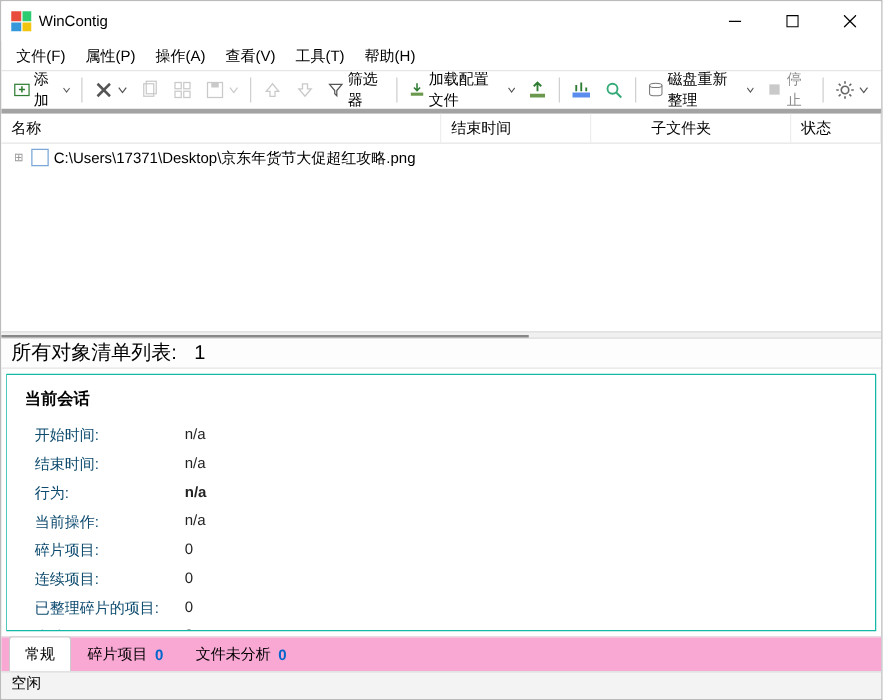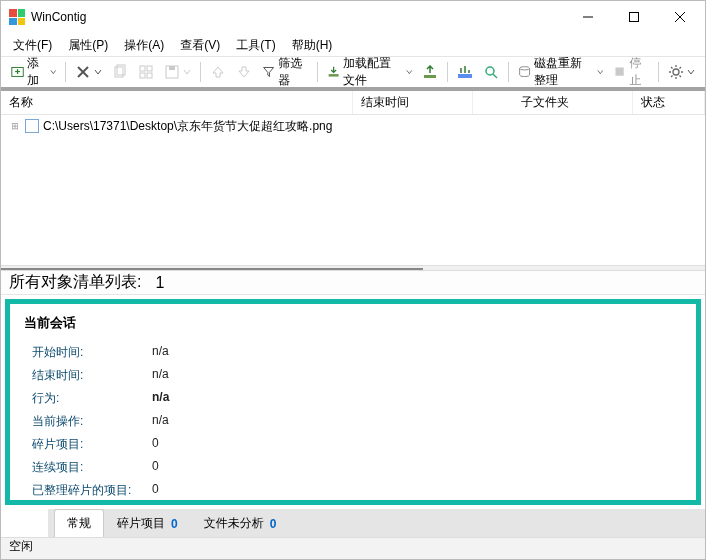--- a/index.html
+++ b/index.html
@@ -27,27 +27,27 @@
 .list-header { height: 24px; display: flex; align-items: center; background: #fff; border-bottom: 1px solid #e5e5e5; font-size: 12px; position: relative; }
 .list-header .col { padding: 0 8px; border-right: 1px solid #eee; height: 100%; display: flex; align-items: center; }
 .list-area { flex: 0 0 150px; overflow: auto; background: #fff; }
 .list-row { height: 22px; display: flex; align-items: center; font-size: 12px; }
 .list-row .cell { padding: 0 8px; overflow: hidden; white-space: nowrap; text-overflow: ellipsis; }
 .file-icon { width: 14px; height: 14px; background: #fff; border: 1px solid #7aa7d8; position: relative; margin-right: 4px; flex-shrink:0;}
 .tree-icon { width:12px; height:12px; flex-shrink:0; margin-right:4px; display:flex; align-items:center; justify-content:center; color:#999; font-size:9px;}
 .hsplit { height: 6px; background: #f0f0f0; border-top: 1px solid #ddd; border-bottom: 1px solid #ddd; cursor: row-resize; position: relative;}
 .hsplit::before{content:"";position:absolute;left:0;right:40%;top:2px;height:2px;background:#888;}
 .countbar { height: 24px; display: flex; align-items: center; padding: 0 8px; font-size: 16px; background: #fdfdfd; border-bottom: 1px solid #e5e5e5; }
-.session-panel { flex: 1; overflow: auto; padding: 10px 14px; background: #fff; border: 5px solid #14b8a6; margin: 4px; }
+.session-panel { flex: 1; overflow: auto; padding: 10px 14px; background: #fff; border: 1px solid #14b8a6; margin: 4px; }
 .session-panel h3 { font-size: 13px; font-weight: bold; margin-bottom: 12px; }
 .session-grid { display: grid; grid-template-columns: 120px 80px; row-gap: 6px; font-size: 12px; padding-left: 8px;}
 .session-grid .k { color: #0c4a6e; }
 .session-grid .v { color: #222; }
 .session-grid .v.bold { font-weight: bold; }
-.tabs { height: 28px; display: flex; align-items: flex-end; padding: 0 6px; background: #e5e5e5; border-top: 1px solid #e5e5e5; margin-left: 47px; }
+.tabs { height: 28px; display: flex; align-items: flex-end; padding: 0 6px; background: #f9a8d4; border-top: 1px solid #e5e5e5; }
 .tab { padding: 5px 12px; font-size: 12px; cursor: default; border: 1px solid transparent; border-bottom: none; display:flex; gap:6px; align-items:center;}
 .tab.active { background: #fff; border-color: #ccc; border-top-left-radius: 3px; border-top-right-radius: 3px; }
 .tab .num { color: #0066cc; font-weight: bold; }
 .statusbar { height: 22px; display: flex; align-items: flex-start; padding: 0 8px; font-size: 12px; background: #f3f3f3; border-top: 1px solid #ddd; }
 .col-name{width:352px;} .col-disk{width:120px;} .col-sub{width:120px;margin-left:40px;} .col-status{flex:1;}
 </style>
 </head>
 <body>
 
 <div class="titlebar">

